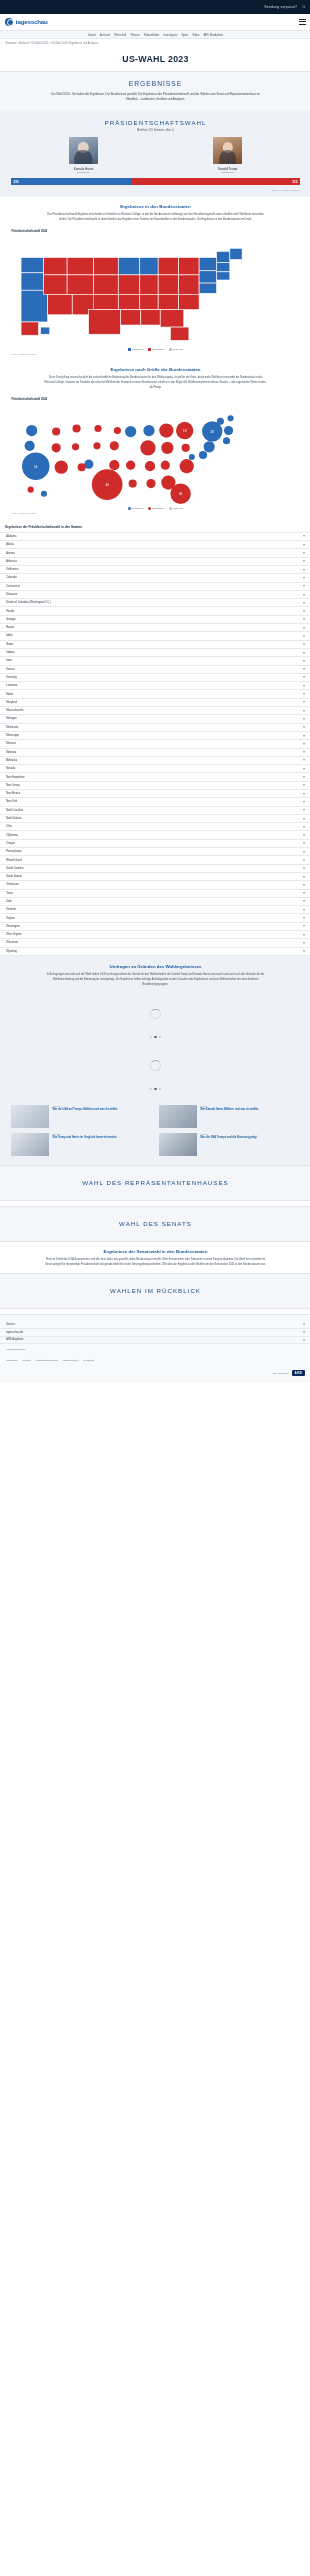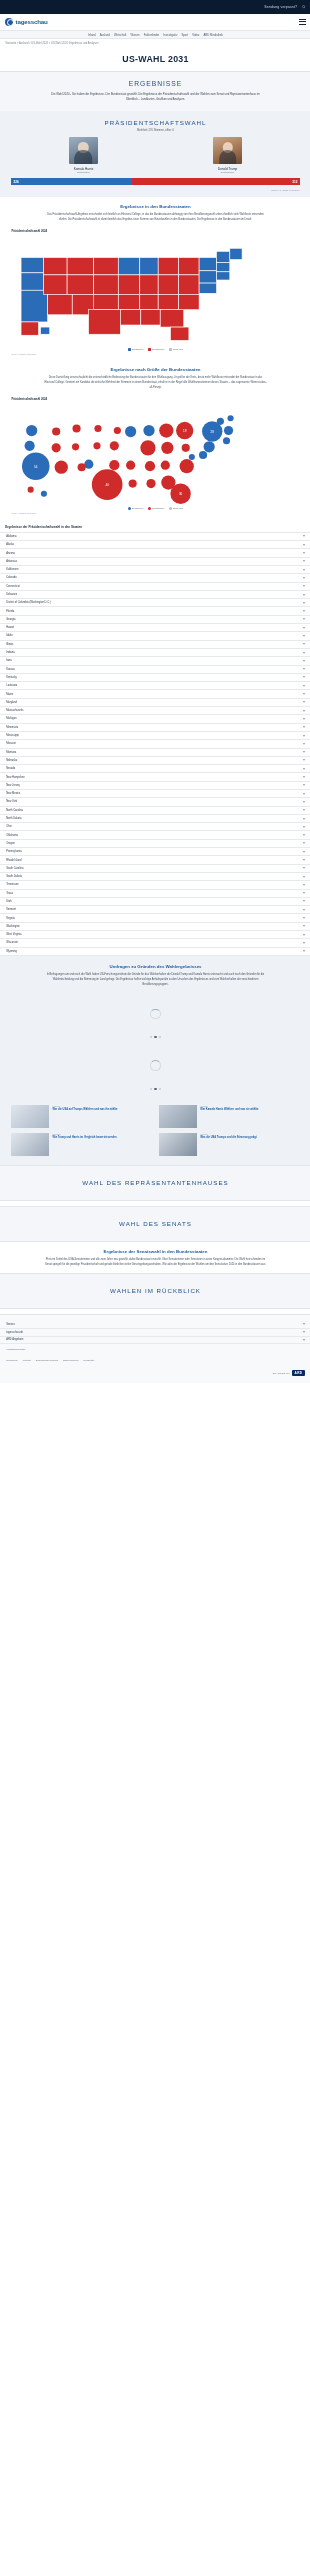--- a/index.html
+++ b/index.html
@@ -328,21 +328,21 @@
   <span class="nv">Wissen</span>
   <span class="nv">Faktenfinder</span>
   <span class="nv">Investigativ</span>
   <span class="nv">Sport</span>
   <span class="nv">Video</span>
   <span class="nv">ARD Mediathek</span>
 </div>
 
 <div class="breadcrumb">Startseite &gt; Ausland &gt; US-Wahl 2024 &gt; US-Wahl 2024: Ergebnisse und Analysen</div>
 
-<div class="hero-title">US-WAHL 2031</div>
+<div class="hero-title">US-WAHL 2023</div>
 
 <div class="band section-rule">
   <h2>ERGEBNISSE</h2>
   <p class="lead">Die Wahl 2024 - Sie haben die Ergebnisse. Der Bundesstaat gewählt. Die Ergebnisse der Präsidentschaftswahl und der Wahlen zum Senat und Repräsentantenhaus im Überblick – Landkarten, Grafiken und Analysen.</p>
 </div>
 
 <div class="band2">
   <h2>PRÄSIDENTSCHAFTSWAHL</h2>
   <div class="sub">Mehrheit: 270 Stimmen, offen: 0</div>
 

